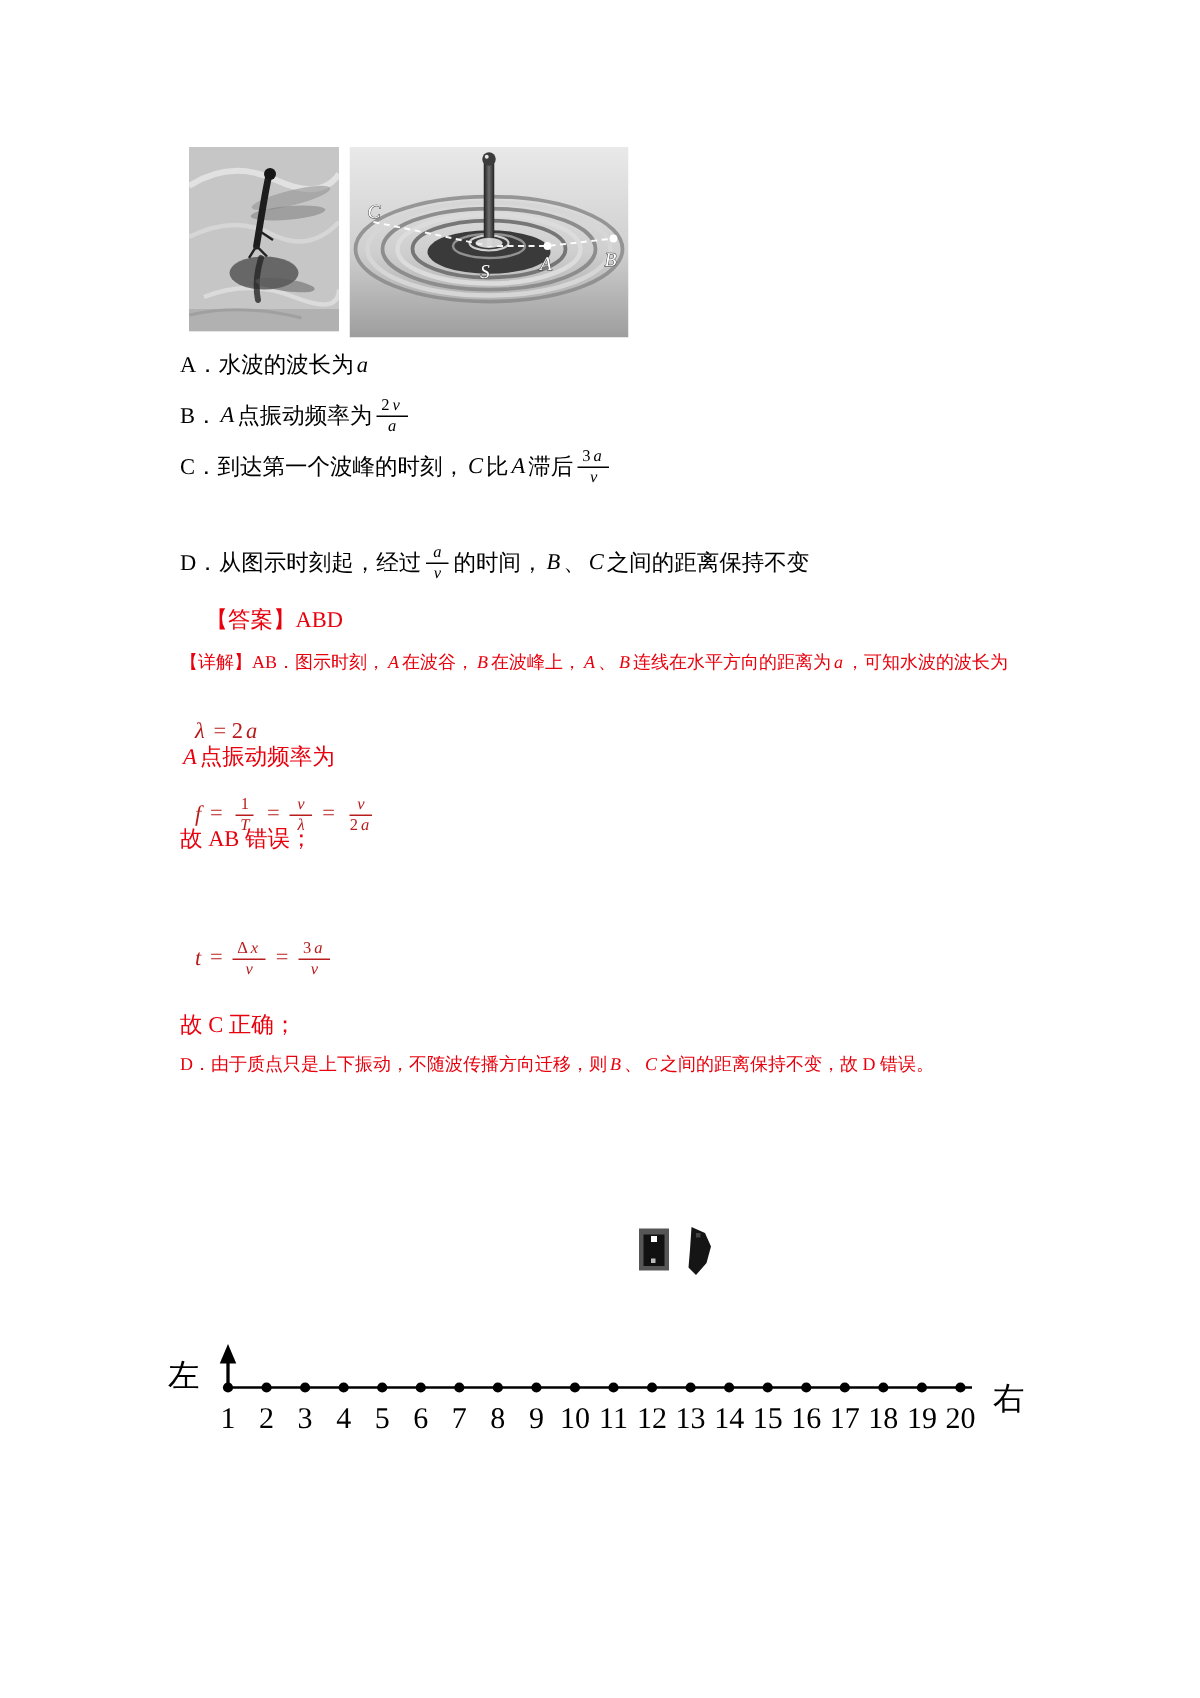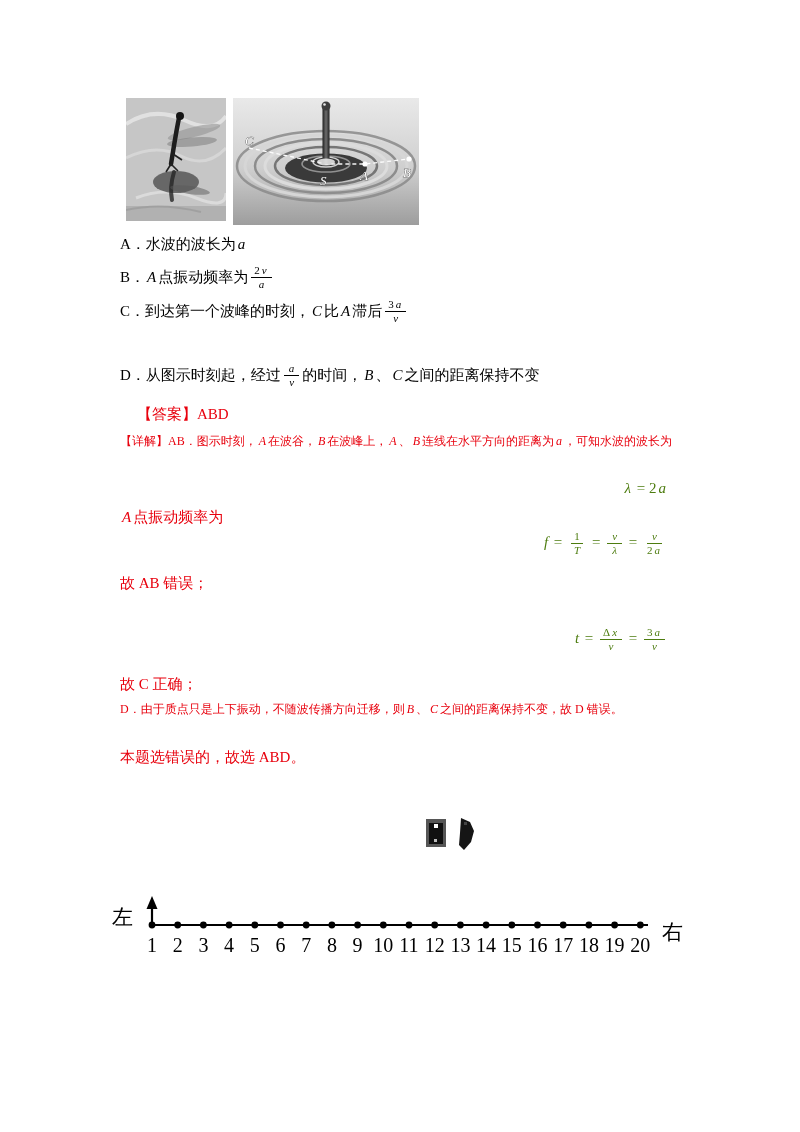--- a/index.html
+++ b/index.html
@@ -7,21 +7,21 @@
   .page{
     position:relative;width:800px;height:1132px;background:#fff;overflow:hidden;
     font-family:"Liberation Serif","DejaVu Serif",serif;color:#000;
   }
   .abs{position:absolute;}
   .figrow{left:126px;top:98px;display:flex;gap:7px;}
   .line{left:120px;width:564px;font-size:15px;line-height:24px;white-space:nowrap;}
   .wrapline{left:120px;width:564px;font-size:12px;line-height:26px;white-space:normal;}
   .optrow{left:120px;width:564px;font-size:15px;display:flex;align-items:center;white-space:nowrap;}
   .red{color:var(--accent-red,#e60012);}
-  .formula{left:104px;width:564px;text-align:right;font-size:15px;color:#4d7c0f;}
+  .formula{left:128px;width:564px;text-align:left;font-size:15px;color:#b91c1c;}
   .it{font-style:italic;padding:0 2px;font-family:"Liberation Serif","DejaVu Serif",serif;}
   .frac{display:inline-flex;flex-direction:column;align-items:center;vertical-align:middle;
         margin:0 3px;font-size:11px;line-height:1.15;}
   .frac .num{border-bottom:1px solid currentColor;padding:0 3px;}
   .frac .den{padding:0 3px;}
   .nl-num{font-size:20px;fill:#000;font-family:"Liberation Serif","DejaVu Serif",serif;}
   .nl-cjk{font-size:21px;fill:#000;font-family:"Liberation Serif","DejaVu Serif",serif;}
   svg text.figlabel{font-style:italic;font-size:13px;fill:#fff;
       font-family:"Liberation Serif","DejaVu Serif",serif;paint-order:stroke;stroke:#333;stroke-width:.6px;}
 </style>
@@ -114,42 +114,41 @@
       <span>的时间，</span>
       <span class="it">B</span>
       <span>、</span>
       <span class="it">C</span>
       <span>之间的距离保持不变</span>
     </div>
 
   <div class="abs line red" style="top:402px;margin-left:17px;"><span>【答案】ABD</span></div>
   <div class="abs wrapline red" style="top:428px;"><span>【详解】AB．图示时刻，</span><span class="it">A</span><span>在波谷，</span><span class="it">B</span><span>在波峰上，</span><span class="it">A</span><span>、</span><span class="it">B</span><span>连线在水平方向的距离为</span><span class="it">a</span><span>，可知水波的波长为</span></div>
   <div class="abs formula" style="top:480px;"><span class="it">λ</span><span> = 2</span><span class="it">a</span></div>
-  <div class="abs line red" style="top:505px;"><span class="it">A</span><span>点振动频率为</span></div>
+  <div class="abs line red" style="top:493px;"><span class="it">A</span><span>点振动频率为</span></div>
   <div class="abs formula" style="top:530px;"><span class="it">f</span><span> = </span><span class="frac">
         <span class="num"><span>1</span></span>
         <span class="den"><span class="it">T</span></span>
       </span><span> = </span><span class="frac">
         <span class="num"><span class="it">v</span></span>
         <span class="den"><span class="it">λ</span></span>
       </span><span> = </span><span class="frac">
         <span class="num"><span class="it">v</span></span>
         <span class="den"><span>2</span><span class="it">a</span></span>
       </span></div>
-  <div class="abs line red" style="top:571px;"><span>故 AB 错误；</span></div>
+  <div class="abs line red" style="top:548px;"><span>故 AB 错误；</span></div>
   <div class="abs formula" style="top:626px;"><span class="it">t</span><span> = </span><span class="frac">
         <span class="num"><span>Δ</span><span class="it">x</span></span>
         <span class="den"><span class="it">v</span></span>
       </span><span> = </span><span class="frac">
         <span class="num"><span>3</span><span class="it">a</span></span>
         <span class="den"><span class="it">v</span></span>
       </span></div>
   <div class="abs line red" style="top:672px;"><span>故 C 正确；</span></div>
   <div class="abs wrapline red" style="top:696px;"><span>D．由于质点只是上下振动，不随波传播方向迁移，则</span><span class="it">B</span><span>、</span><span class="it">C</span><span>之间的距离保持不变，故 D 错误。</span></div>
-  <div class="abs line red" style="top:745px;"><span>本题选错误的，故选 ABD。</span></div>
 
   <svg class="abs" style="left:424px;top:815px;" width="52" height="38" viewBox="0 0 52 38">
     <rect x="2" y="4" width="20" height="28" fill="#565656"></rect>
     <rect x="5" y="8" width="14" height="21" fill="#111"></rect>
     <rect x="10" y="9" width="4" height="4" fill="#fff"></rect>
     <rect x="10" y="24" width="3" height="3" fill="#bbb"></rect>
     <rect x="24" y="15" width="13" height="4" fill="#fff"></rect>
     <path d="M37,3 l9,4 l4,9 l-3,11 l-7,8 l-5,-5 l1,-12 z" fill="#151515"></path>
     <rect x="40" y="7" width="3" height="3" fill="#444"></rect>
   </svg>

